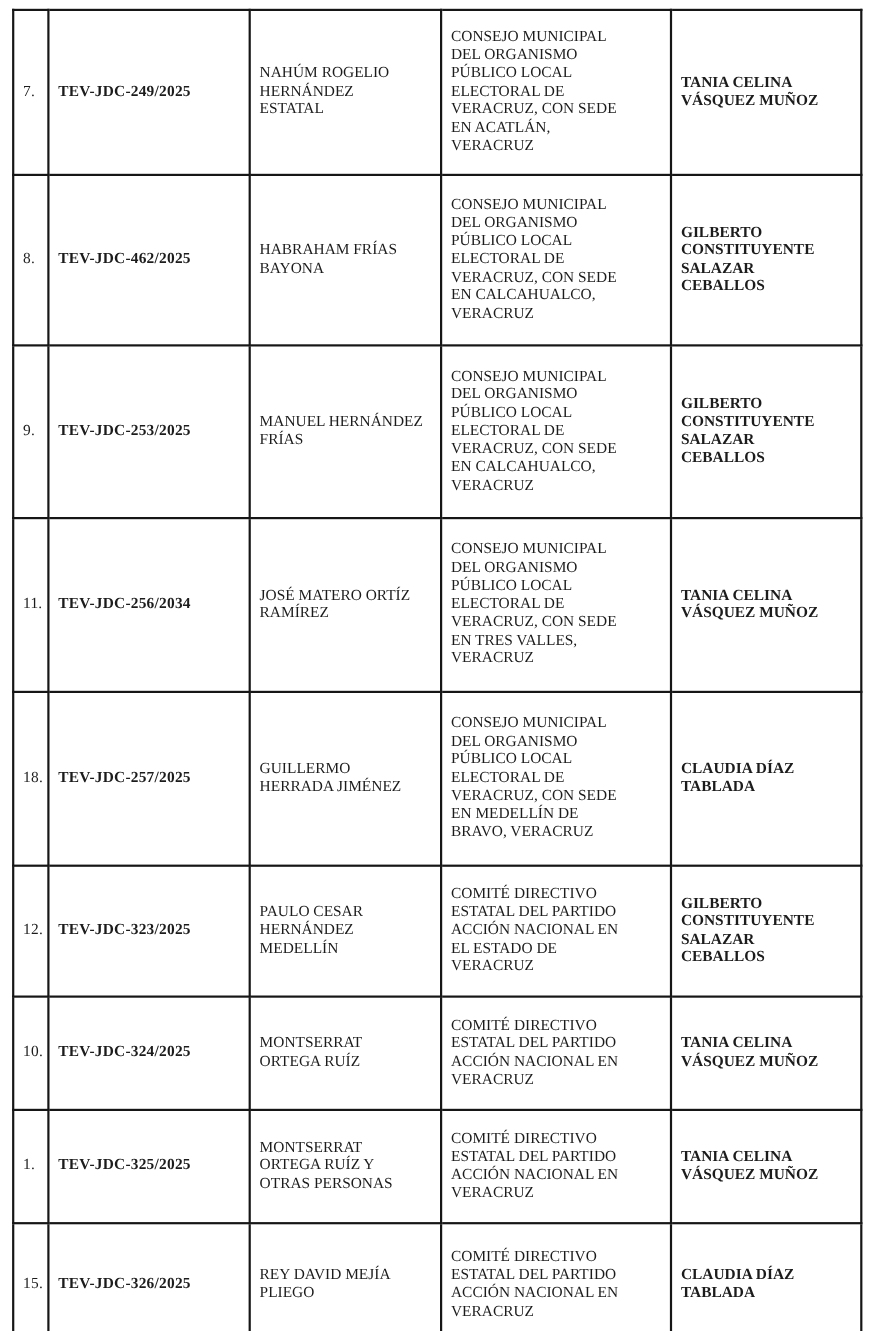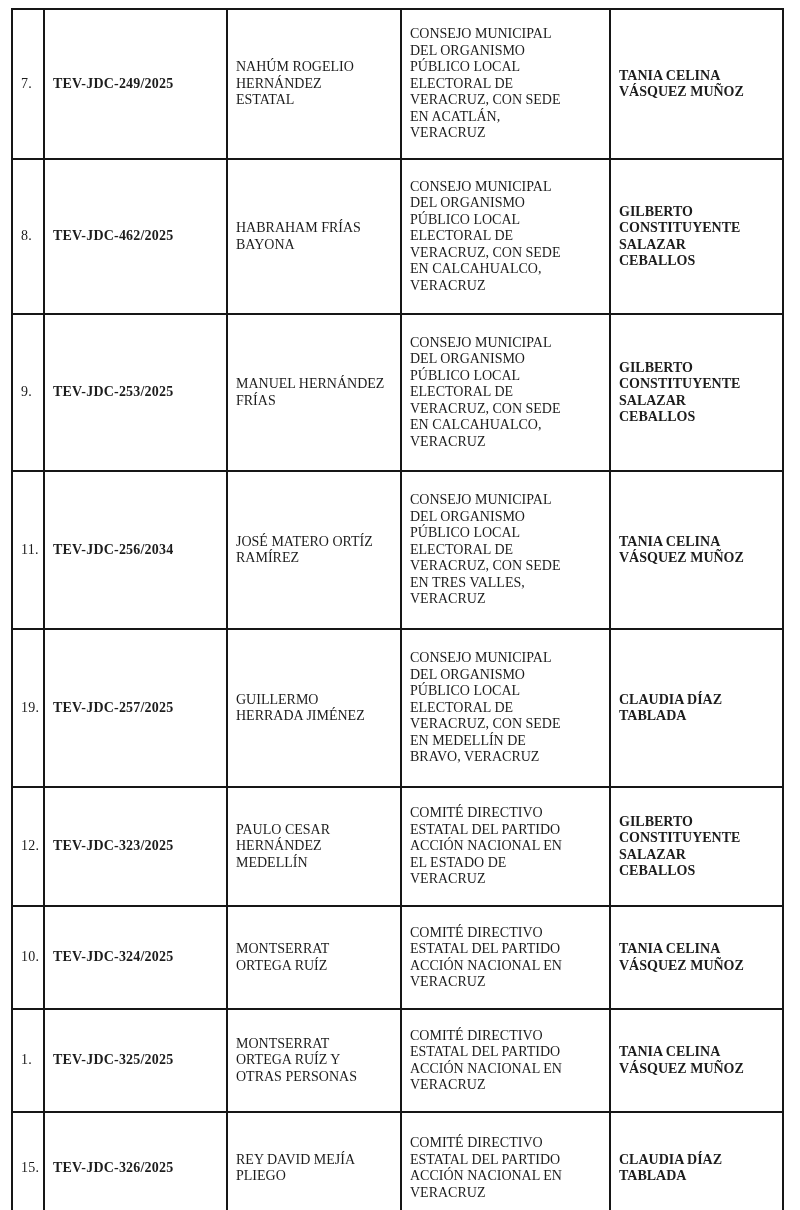--- a/index.html
+++ b/index.html
@@ -126,21 +126,21 @@
 DEL ORGANISMO
 PÚBLICO LOCAL
 ELECTORAL DE
 VERACRUZ, CON SEDE
 EN TRES VALLES,
 VERACRUZ</td>
       <td class="cell-pon">TANIA CELINA
 VÁSQUEZ MUÑOZ</td>
     </tr>
     <tr class="r4">
-      <td class="cell-num">19.</td>
+      <td class="cell-num">18.</td>
       <td class="cell-exp">TEV-JDC-257/2025</td>
       <td class="cell-act">GUILLERMO
 HERRADA JIMÉNEZ</td>
       <td class="cell-aut">CONSEJO MUNICIPAL
 DEL ORGANISMO
 PÚBLICO LOCAL
 ELECTORAL DE
 VERACRUZ, CON SEDE
 EN MEDELLÍN DE
 BRAVO, VERACRUZ</td>

